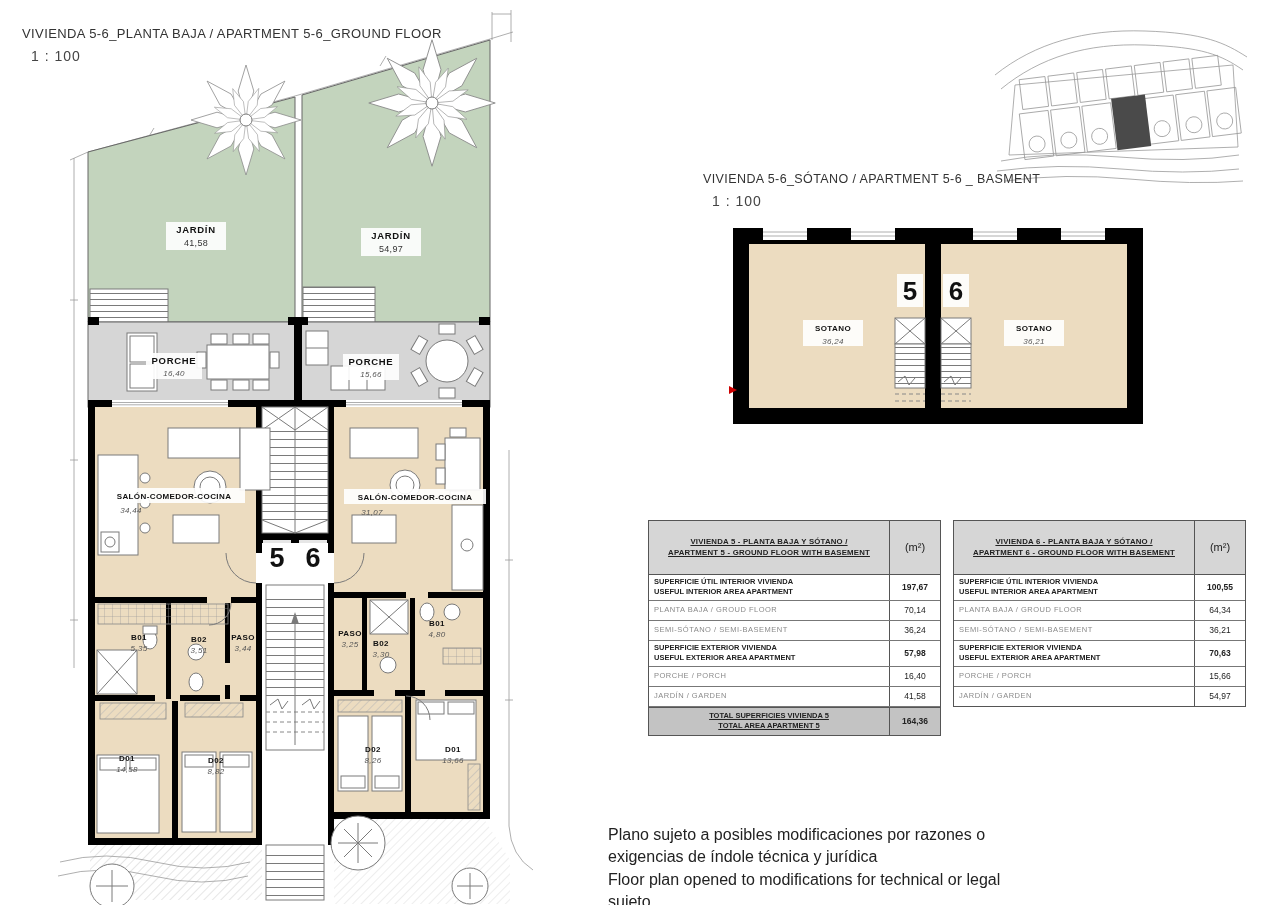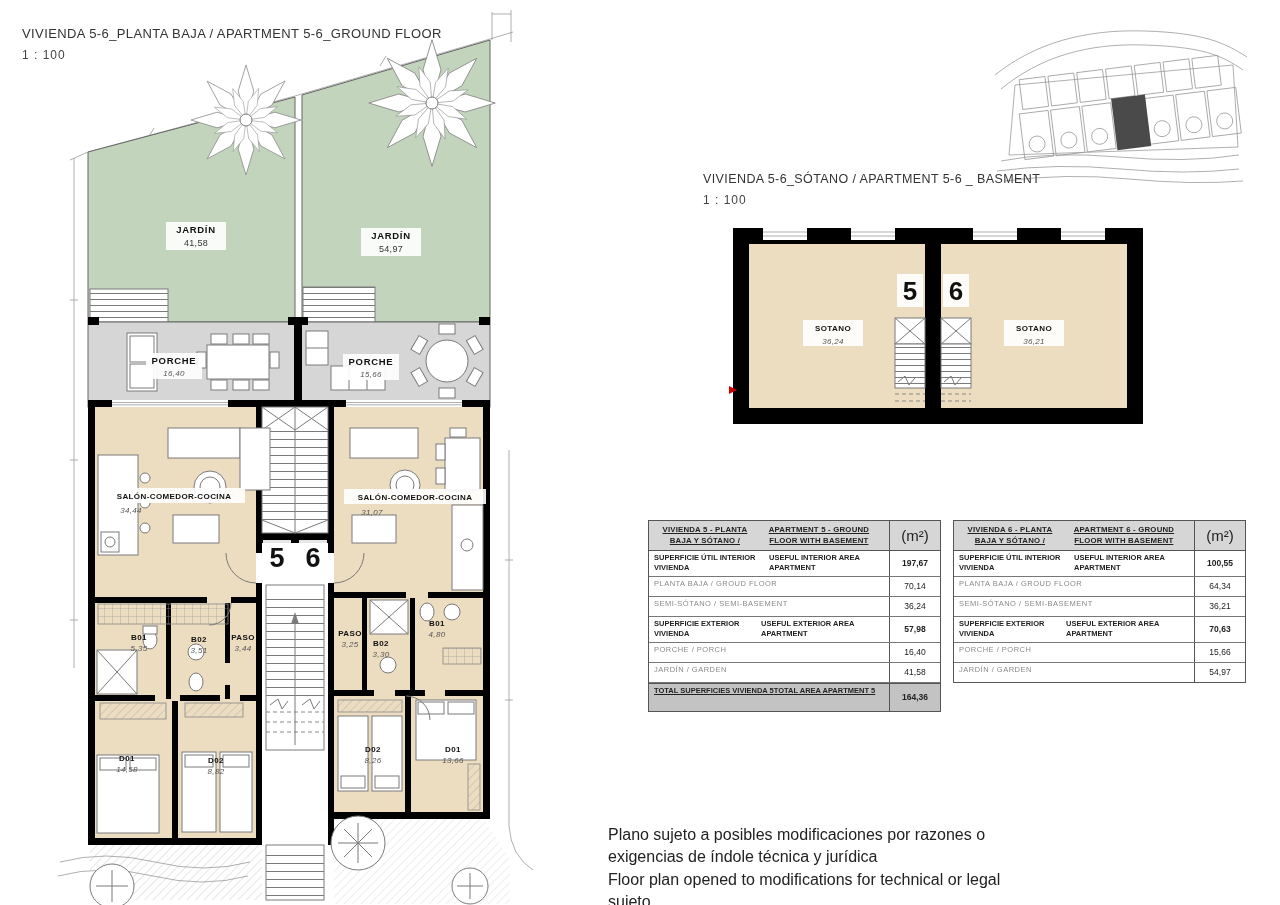--- a/index.html
+++ b/index.html
@@ -2,21 +2,21 @@
 <html><head>
 <meta charset="utf-8">
 <style>
   html,body{margin:0;padding:0;background:#fff}
   body{width:1280px;height:905px;position:relative;overflow:hidden;
        font-family:"Liberation Sans",sans-serif;color:#222}
   .abs{position:absolute}
 
   
   .sheet-title{font-size:13px;color:#333;letter-spacing:.4px;white-space:nowrap}
-  .sheet-scale{font-size:12px;color:#444;margin-top:7px;letter-spacing:1px}
+  .sheet-scale{font-size:14px;color:#444;margin-top:7px;margin-left:9px;letter-spacing:1px}
   #gf-title{left:22px;top:26px}
   #bs-title{left:703px;top:172px}
   #bs-title .sheet-title{font-size:12.5px}
 
   
   #drawing{position:absolute;left:0;top:0}
   .wall{fill:#000}
   .w{fill:#fff;stroke:#7a7a7a;stroke-width:1}
   .ln{fill:none;stroke:#7a7a7a;stroke-width:1}
   .thin{fill:none;stroke:#9a9a9a;stroke-width:.8}
@@ -30,27 +30,27 @@
   .ar{font-style:italic;font-size:8px;fill:#555;text-anchor:middle;letter-spacing:.3px}
   .arg{font-size:9px;fill:#333;text-anchor:middle;letter-spacing:.3px}
   .big{font-weight:bold;font-size:27px;fill:#111;text-anchor:middle}
   .bigb{font-weight:bold;font-size:26px;fill:#111;text-anchor:middle}
 
   
   .area-table{position:absolute;top:520px;width:291px;border:1.6px solid #555;background:#fff;font-size:7.5px}
   #table5{left:648px}
   #table6{left:953px}
   .t-head{display:flex;background:#d6d6d6;border-bottom:1.6px solid #555;min-height:27px}
-  .t-title{flex:1;text-align:center;padding:3px 6px;font-weight:bold;font-size:7.8px;line-height:1.45;
-           display:flex;}
+  .t-title{flex:1;text-align:center;padding:15px 6px;font-weight:bold;font-size:7.8px;line-height:1.45;
+           display:flex;flex-direction:column;}
   .t-title span{text-decoration:underline;letter-spacing:.2px}
-  .t-m2{width:50px;border-left:1.6px solid #555;display:flex;align-items:center;justify-content:center;font-size:15px}
+  .t-m2{width:50px;border-left:1.6px solid #555;display:flex;align-items:center;justify-content:center;font-size:11px}
   .t-row{display:flex;border-bottom:1px solid #777}
   .t-row:last-of-type{border-bottom:none}
-  .t-label{flex:1;padding:2px 5px;display:flex;flex-direction:row;justify-content:flex-start;line-height:1.4}
+  .t-label{flex:1;padding:2px 5px;display:flex;flex-direction:column;justify-content:center;line-height:1.4}
   .t-val{width:50px;border-left:1.6px solid #555;display:flex;align-items:center;justify-content:center;font-size:8.5px;color:#222}
   .t-row.bold{min-height:24px;font-weight:bold}
   .t-row.light{min-height:19px}
   .t-row.light .t-label{color:#8a8a8a;letter-spacing:.5px}
   .t-total{display:flex;background:#c3c3c3;border-top:1.6px solid #555;min-height:27px}
   .t-total .t-label{text-align:center;font-weight:bold}
   .t-total .t-label span{text-decoration:underline}
   .t-total .t-val{font-weight:bold}
 
   

